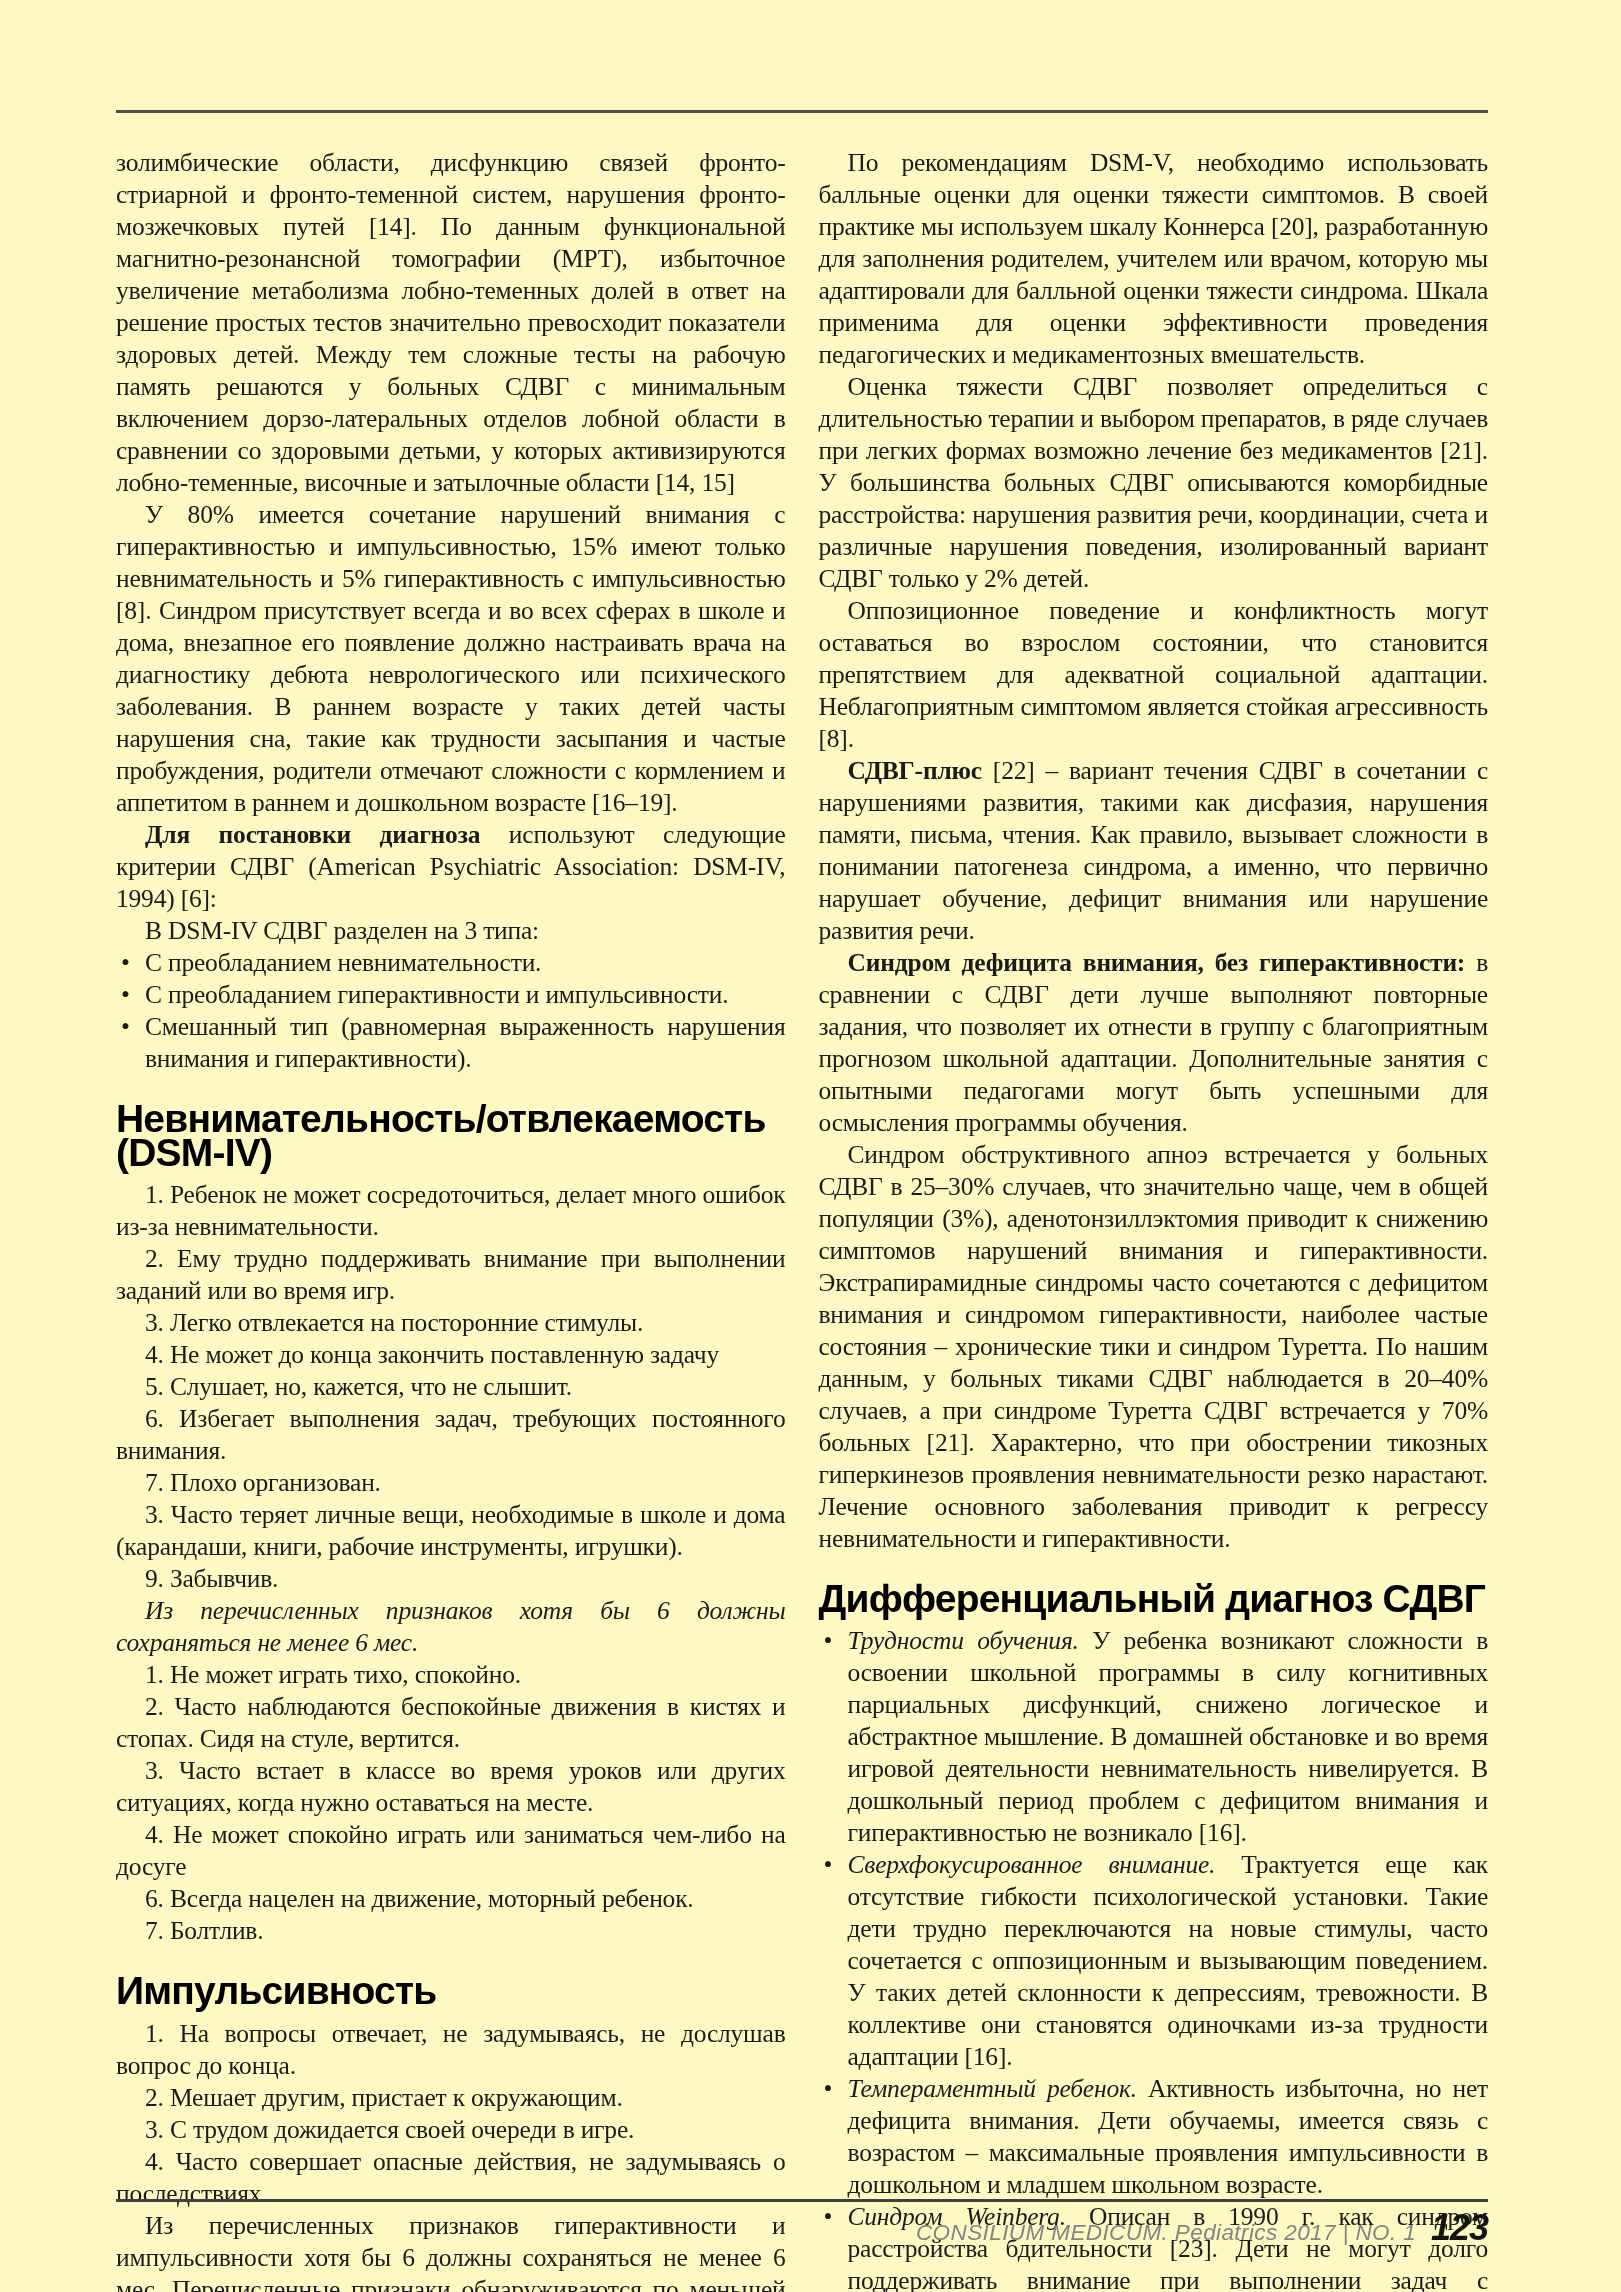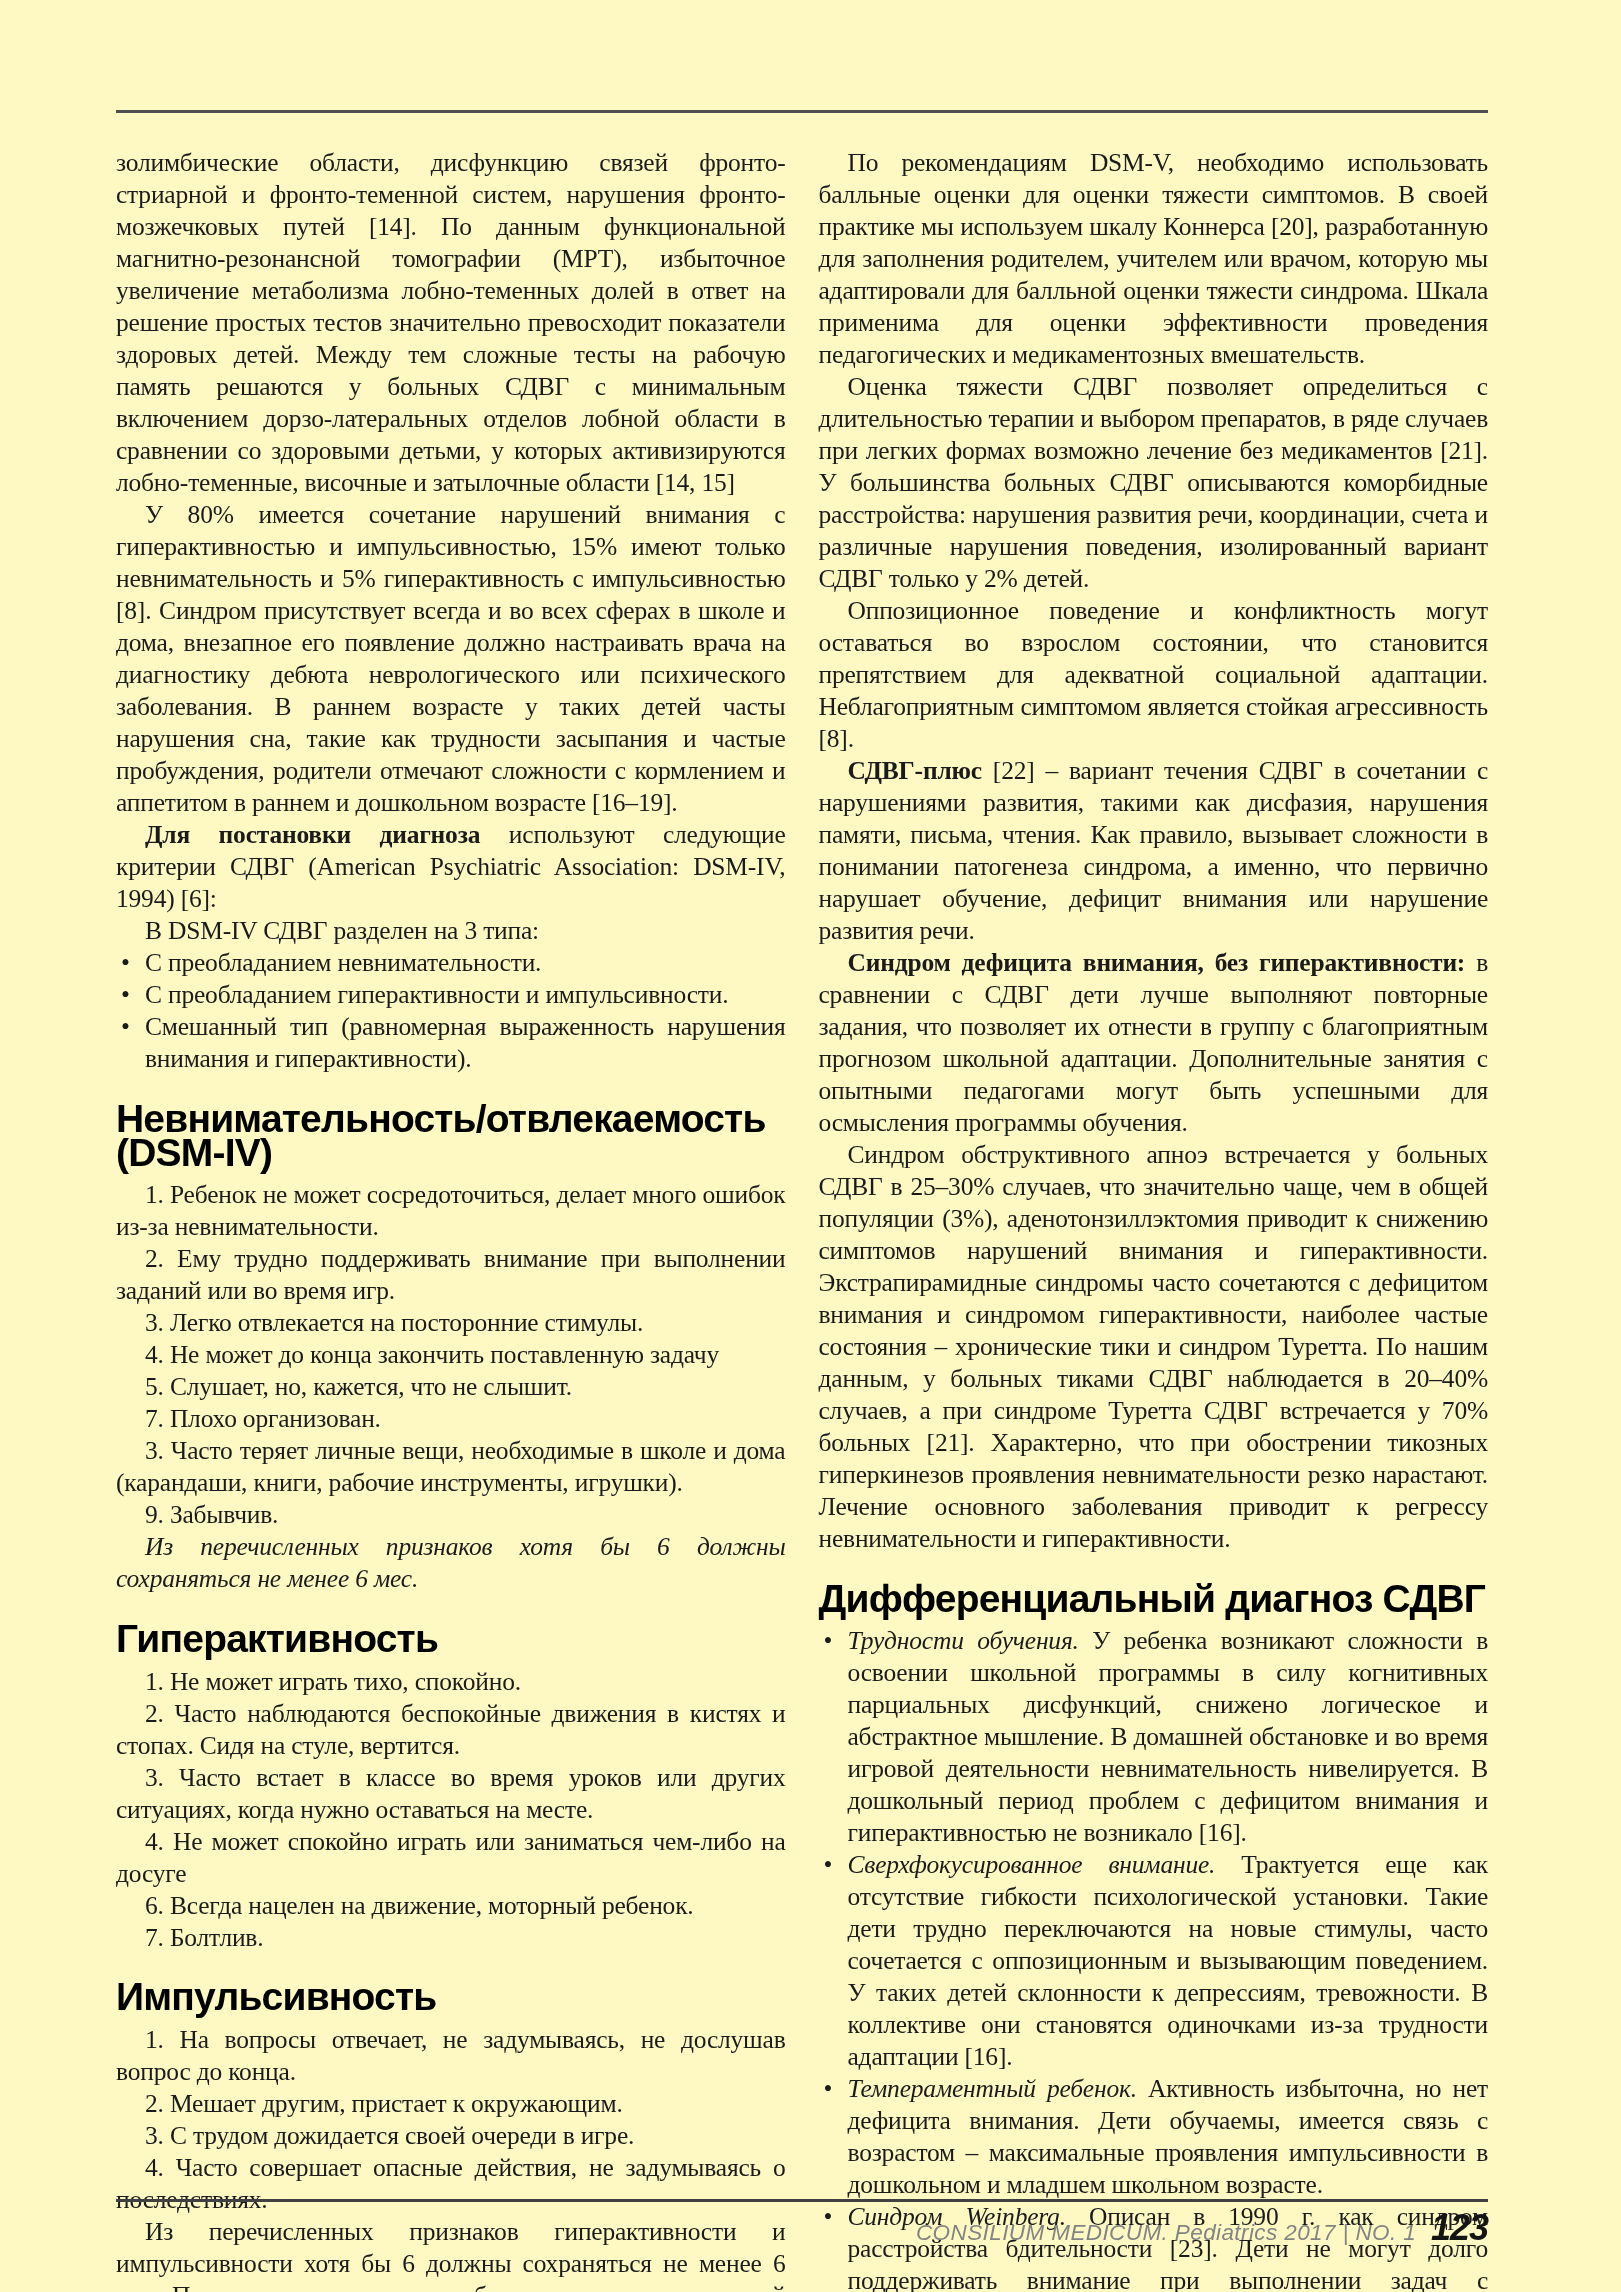--- a/index.html
+++ b/index.html
@@ -67,25 +67,25 @@
         <p class="para ind"><span class="n">В DSM-IV СДВГ разделен на 3 типа:</span></p>
         <p class="bullet"><span class="marker">•</span><span class="n">С преобладанием невнимательности.</span></p>
         <p class="bullet"><span class="marker">•</span><span class="n">С преобладанием гиперактивности и импульсивности.</span></p>
         <p class="bullet"><span class="marker">•</span><span class="n">Смешанный тип (равномерная выраженность нарушения внимания и гиперактивности).</span></p>
         <h2 class="sec-h"><span class="n">Невнимательность/отвлекаемость (DSM-IV)</span></h2>
         <p class="para ind"><span class="n">1. Ребенок не может сосредоточиться, делает много ошибок из-за невнимательности.</span></p>
         <p class="para ind"><span class="n">2. Ему трудно поддерживать внимание при выполнении заданий или во время игр.</span></p>
         <p class="para ind"><span class="n">3. Легко отвлекается на посторонние стимулы.</span></p>
         <p class="para ind"><span class="n">4. Не может до конца закончить поставленную задачу</span></p>
         <p class="para ind"><span class="n">5. Слушает, но, кажется, что не слышит.</span></p>
+        <p class="para ind"><span class="n">6. Избегает выполнения задач, требующих постоянного внимания.</span></p>
         <p class="para ind"><span class="n">7. Плохо организован.</span></p>
         <p class="para ind"><span class="n">3. Часто теряет личные вещи, необходимые в школе и дома (карандаши, книги, рабочие инструменты, игрушки).</span></p>
         <p class="para ind"><span class="n">9. Забывчив.</span></p>
         <p class="para ind"><span class="i">Из перечисленных признаков хотя бы 6 должны сохраняться не менее 6 мес.</span></p>
-        <h2 class="sec-h"><span class="n">Гиперактивность</span></h2>
         <p class="para ind"><span class="n">1. Не может играть тихо, спокойно.</span></p>
         <p class="para ind"><span class="n">2. Часто наблюдаются беспокойные движения в кистях и стопах. Сидя на стуле, вертится.</span></p>
         <p class="para ind"><span class="n">3. Часто встает в классе во время уроков или других ситуациях, когда нужно оставаться на месте.</span></p>
         <p class="para ind"><span class="n">4. Не может спокойно играть или заниматься чем-либо на досуге</span></p>
         <p class="para ind"><span class="n">6. Всегда нацелен на движение, моторный ребенок.</span></p>
         <p class="para ind"><span class="n">7. Болтлив.</span></p>
         <h2 class="sec-h"><span class="n">Импульсивность</span></h2>
         <p class="para ind"><span class="n">1. На вопросы отвечает, не задумываясь, не дослушав вопрос до конца.</span></p>
         <p class="para ind"><span class="n">2. Мешает другим, пристает к окружающим.</span></p>
         <p class="para ind"><span class="n">3. С трудом дожидается своей очереди в игре.</span></p>

